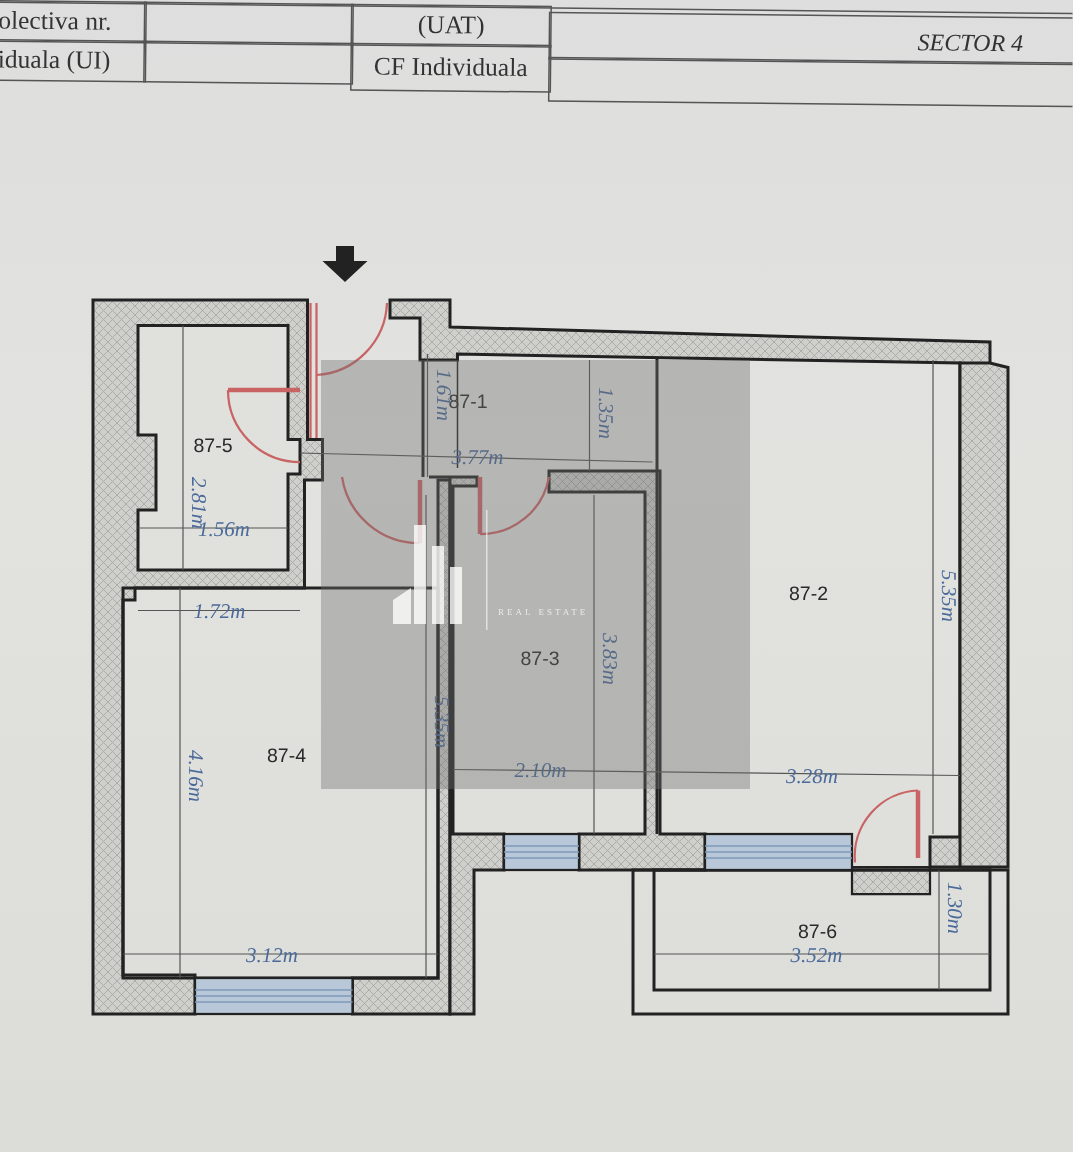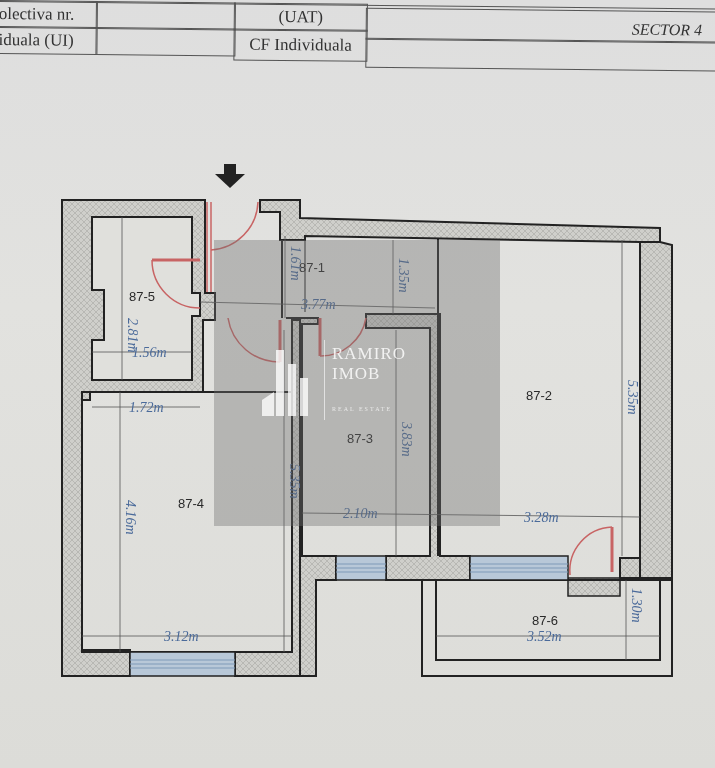--- a/index.html
+++ b/index.html
@@ -57,21 +57,21 @@
   </div>
   <div class="hcell" style="left:368px;top:6px;width:352px;height:32px;"></div>
   <div class="hcell" style="left:0;top:28px;width:100px;height:28px;">
     <span>iduala (UI)</span>
   </div>
   <div class="hcell" style="left:98px;top:28px;width:140px;height:28px;"></div>
   <div class="hcell" style="left:236px;top:28px;width:134px;height:32px;justify-content:center;">
     <span>CF Individuala</span>
   </div>
   <div class="hcell" style="left:368px;top:36px;width:352px;height:30px;"></div>
-  <div style="position:absolute;left:614px;top:16px;font-style:italic;font-size:16px;color:#333;margin-left:20px;">SECTOR 4</div>
+  <div style="position:absolute;left:614px;top:16px;font-style:italic;font-size:16px;color:#333;">SECTOR 4</div>
 </div>
 
 <svg class="plan" width="715" height="768" viewBox="0 0 715 768">
   <defs>
     <pattern id="hatch" width="6" height="6" patternUnits="userSpaceOnUse">
       <rect width="6" height="6" fill="#cfcfcb"></rect>
       <path d="M0 0 L6 6 M6 0 L0 6" stroke="#a8a8a4" stroke-width="0.6"></path>
     </pattern>
   </defs>
 
@@ -204,18 +204,14 @@
 <div class="watermark">
   <svg class="wm-logo" width="52" height="70" viewBox="0 0 52 70">
     <g fill="rgba(255,255,255,0.78)">
       <rect x="14" y="0" width="8" height="66"></rect>
       <rect x="26" y="14" width="8" height="52"></rect>
       <rect x="38" y="28" width="8" height="38"></rect>
       <polygon points="0,50 12,42 12,66 0,66"></polygon>
     </g>
   </svg>
   <div class="wm-divider"></div>
-  <div class="wm-text">
-    <div>RAMIRO</div>
-    <div>IMOB</div>
-  </div>
   <div class="wm-sub">REAL ESTATE</div>
 </div>
 
 </body></html>

